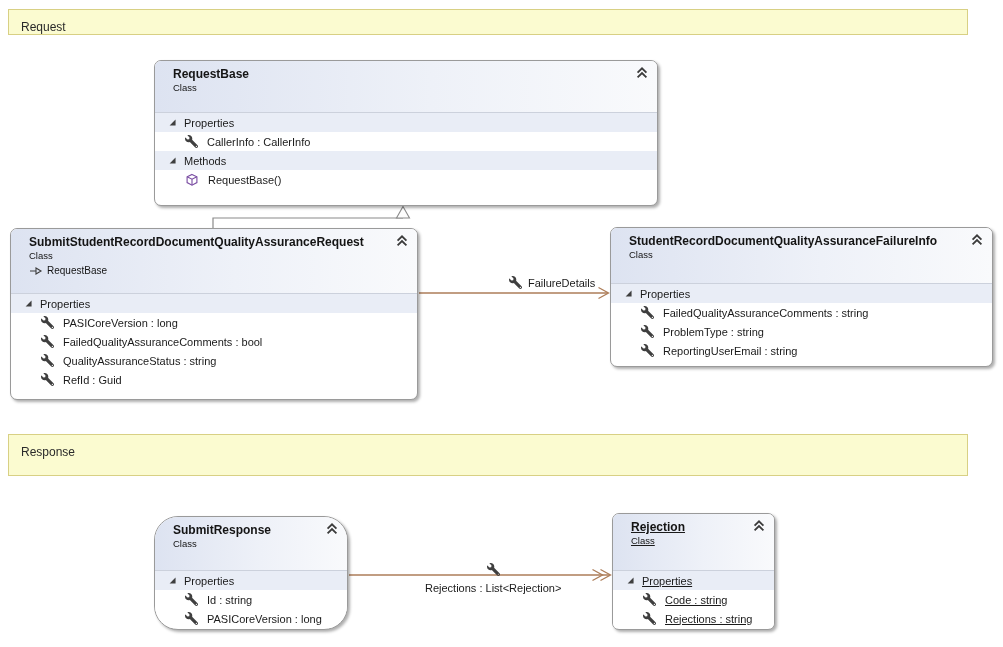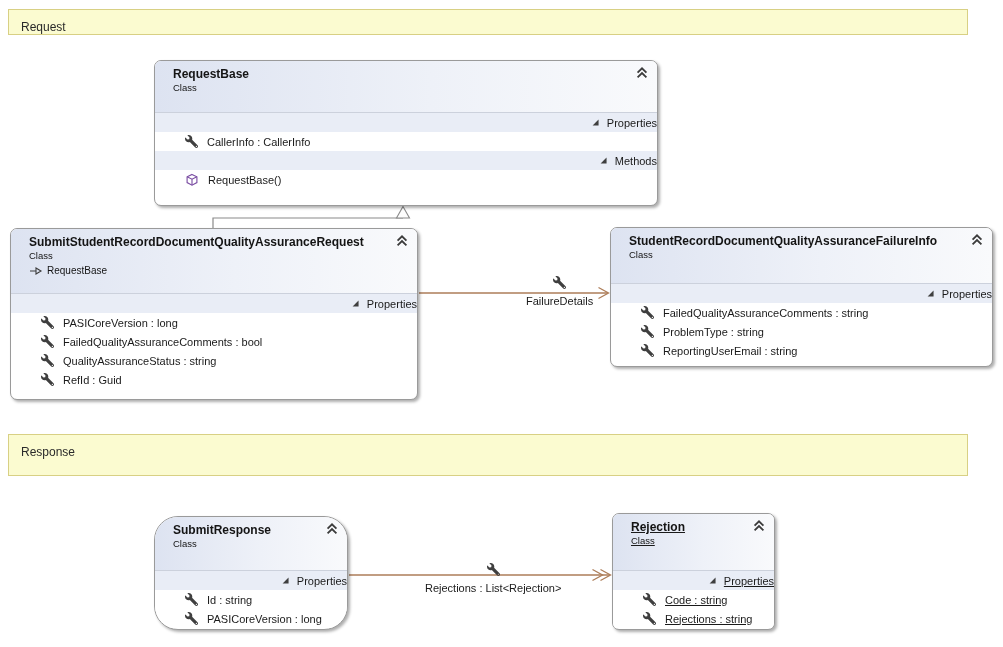--- a/index.html
+++ b/index.html
@@ -12,21 +12,21 @@
   .class-box{position:absolute;background:#ffffff;border:1px solid #9a9a9a;border-radius:7px;
              box-shadow:2px 2px 3px rgba(0,0,0,.32);box-sizing:border-box;overflow:hidden;z-index:2;}
   .class-header{position:relative;box-sizing:border-box;padding:6px 10px 0 18px;
                 background:linear-gradient(to right,#dde3f1 0%,#eef1f8 55%,#f9fafc 100%);
                 border-bottom:1px solid #ccd1dc;}
   .class-title{font-size:12px;font-weight:bold;white-space:nowrap;color:#141414;}
   .class-kind{font-size:9.5px;margin-top:1px;color:#141414;}
   .class-inherits{display:flex;align-items:center;gap:4px;font-size:10px;margin-top:4px;color:#141414;}
   .collapse-btn{position:absolute;top:5px;right:8px;width:14px;height:14px;cursor:pointer;}
   .section-row{height:19px;background:#e9edf6;display:flex;align-items:center;
-               padding-left:13px;gap:7px;font-size:11px;justify-content:flex-end;}
+               padding-left:13px;gap:7px;font-size:11px;}
   .member-row{height:19px;display:flex;align-items:center;padding-left:30px;gap:9px;
               font-size:11px;background:#fff;white-space:nowrap;}
   .ic{display:block;}
   
   .conn-label{position:absolute;display:flex;align-items:center;gap:6px;font-size:11px;
               color:#1a1a1a;z-index:3;white-space:nowrap;}
   #connector-layer{position:absolute;left:0;top:0;width:1003px;height:647px;z-index:1;}
   .hidden-defs{position:absolute;width:0;height:0;overflow:hidden;}
 </style>
 </head>
@@ -220,21 +220,21 @@
     <div class="member-row">
       <span>
         <svg class="ic" width="13" height="13">
             <use href="#i-wrench" xlink:href="#i-wrench"></use>
           </svg>
         </span>
       <span>ReportingUserEmail : string</span>
     </div>
   </div>
 
-  <div class="conn-label" style="left:526px;top:276px;flex-direction:column;">
+  <div class="conn-label" style="left:509px;top:276px;">
     <span>
       <svg class="ic" width="13" height="13">
           <use href="#i-wrench" xlink:href="#i-wrench"></use>
         </svg>
       </span>
     <span>FailureDetails</span>
   </div>
 
   <div class="comment" style="left:8px;top:434px;width:960px;height:42px;">
     <span>Response</span>

